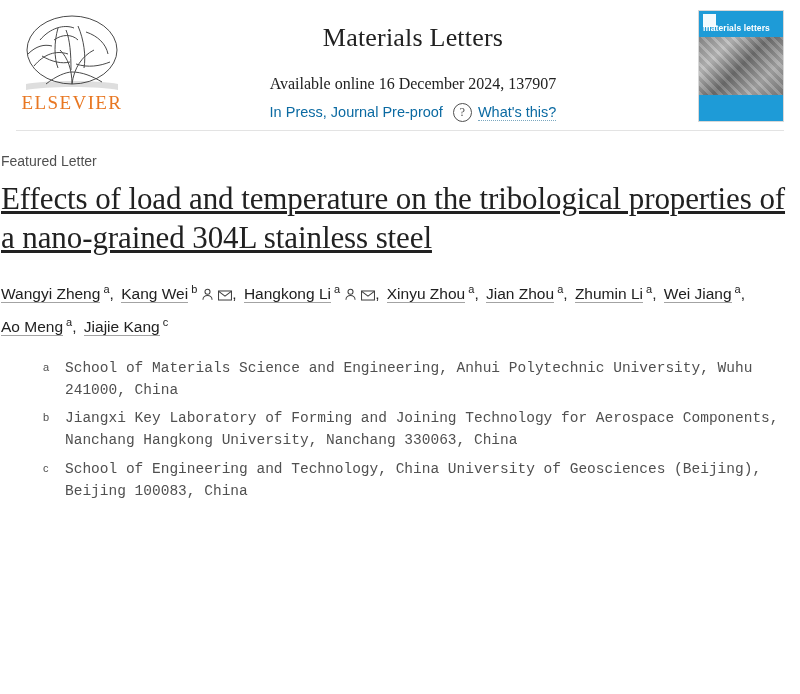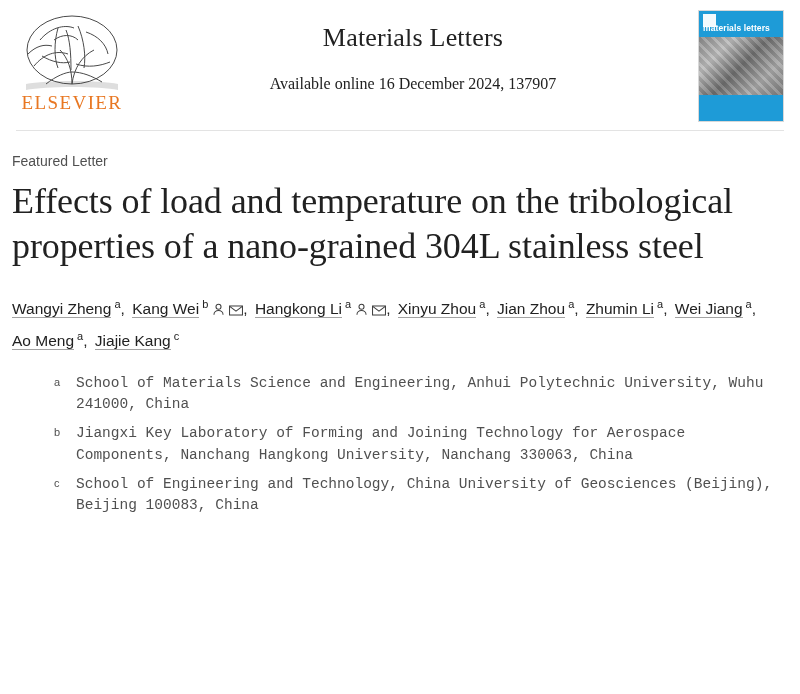--- a/index.html
+++ b/index.html
@@ -146,35 +146,36 @@
   }
 
   .header-rule {
     height: 1px;
     background: #e3e3e3;
     margin: 10px 16px 0 16px;
   }
 
   
   .article {
-    padding: 0 12px;
+    padding: 0 1px;
   }
   .featured-label {
     font-size: 14px;
     color: #505050;
     margin-top: 22px;
   }
   .article-title {
     font-family: "Liberation Serif", serif;
-    font-size: 36px;
+    font-size: 31px;
     line-height: 1.26;
     font-weight: 400;
     color: #212121;
     margin-top: 10px;
     letter-spacing: -0.1px;
+    text-decoration: underline;
   }
 
   .authors {
     margin-top: 22px;
     font-size: 15.5px;
     line-height: 1.95;
     color: #212121;
   }
   .author {
     white-space: nowrap;
@@ -254,20 +255,27 @@
           <path d="M42 18 C38 32, 38 48, 42 58"></path>
         </g>
         <path d="M10 74 C30 70, 84 70, 102 74 L102 80 C84 76, 30 76, 10 80 Z" fill="#4a4a4a" opacity=".18"></path>
         <text x="56" y="99" font-family="Liberation Serif, serif" font-size="19" letter-spacing="1.4" fill="#e87722" text-anchor="middle">ELSEVIER</text>
       </svg>
     </div>
 
     <div class="journal-block">
       <div class="journal-title">Materials Letters</div>
       <div class="journal-subtitle">Available online 16 December 2024, 137907</div>
+      <div class="journal-status-row">
+        <a class="status-link" href="#">In Press, Journal Pre-proof</a>
+        <span class="whats-this">
+          <span class="q-circle">?</span>
+          <span class="whats-this-label">What's this?</span>
+        </span>
+      </div>
     </div>
 
     <div class="cover-thumb">
       <div class="cover-top">
         <div class="cover-el"></div>
         <div class="cover-journal-name">materials letters</div>
       </div>
       <div class="cover-img"></div>
       <div class="cover-bottom"></div>
     </div>

